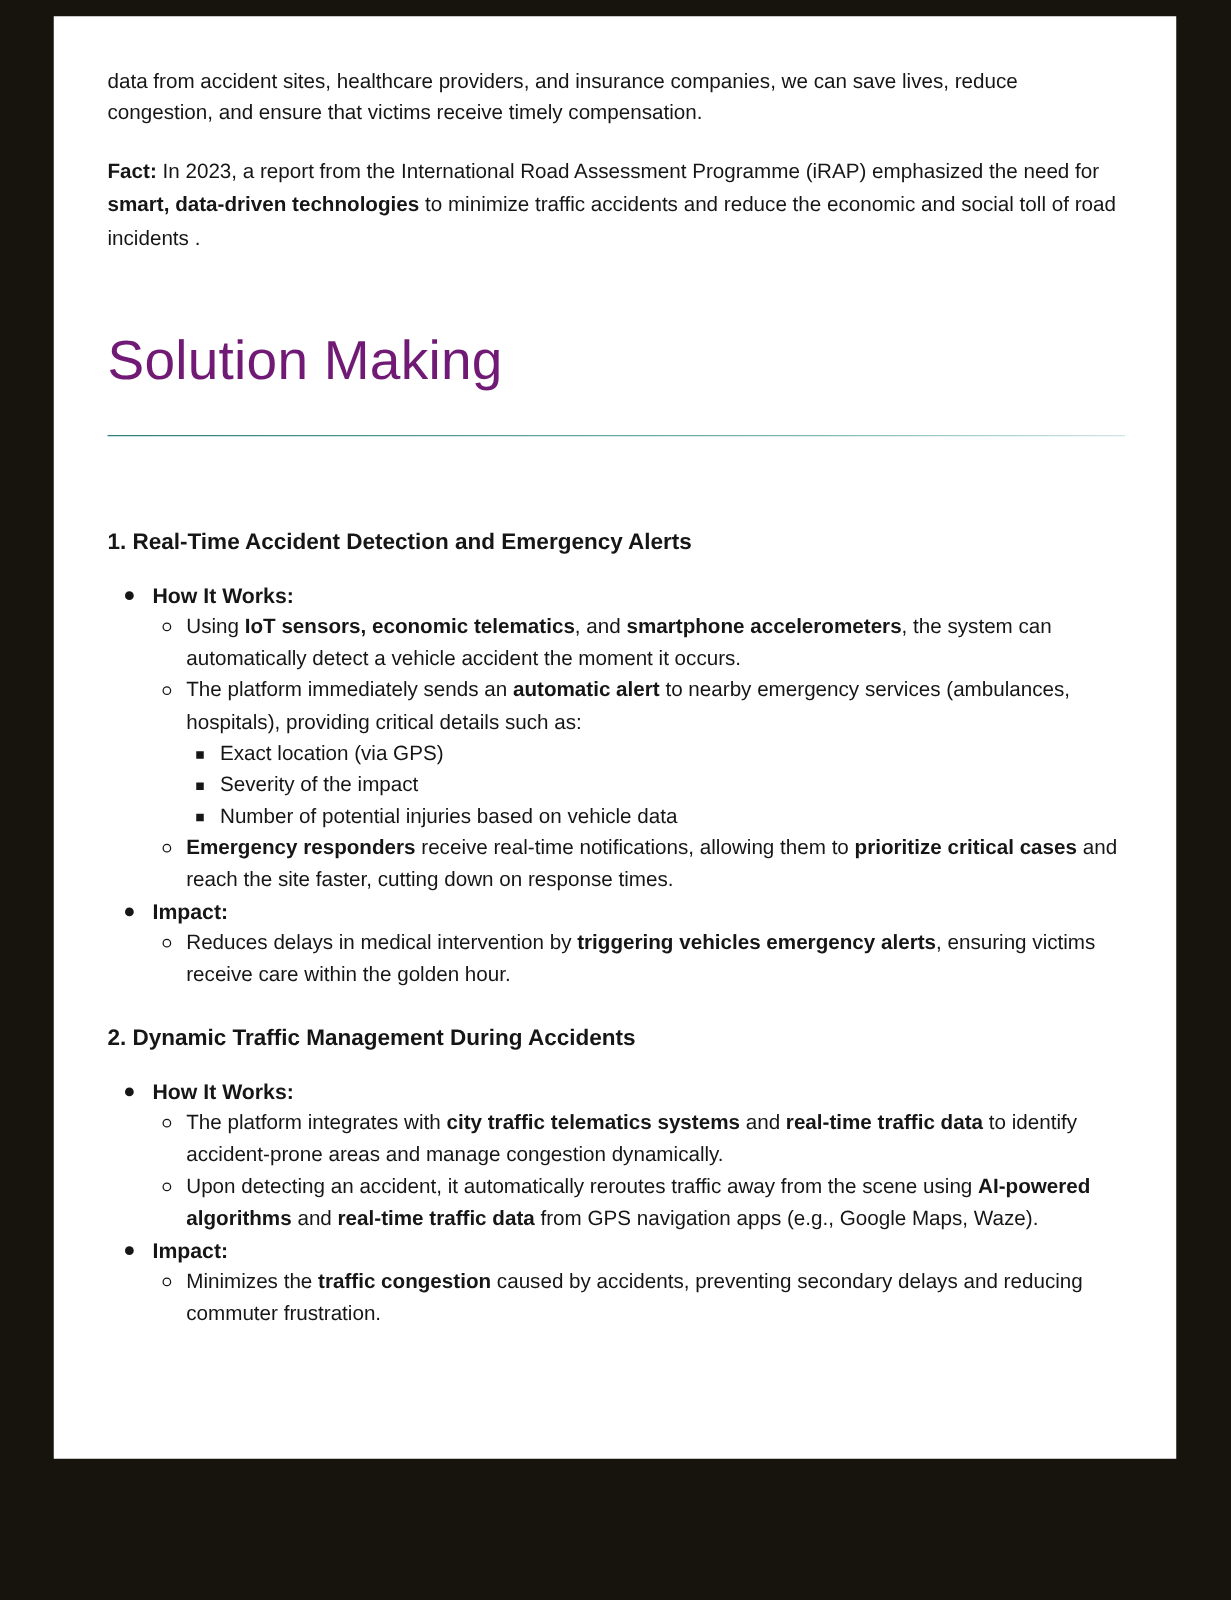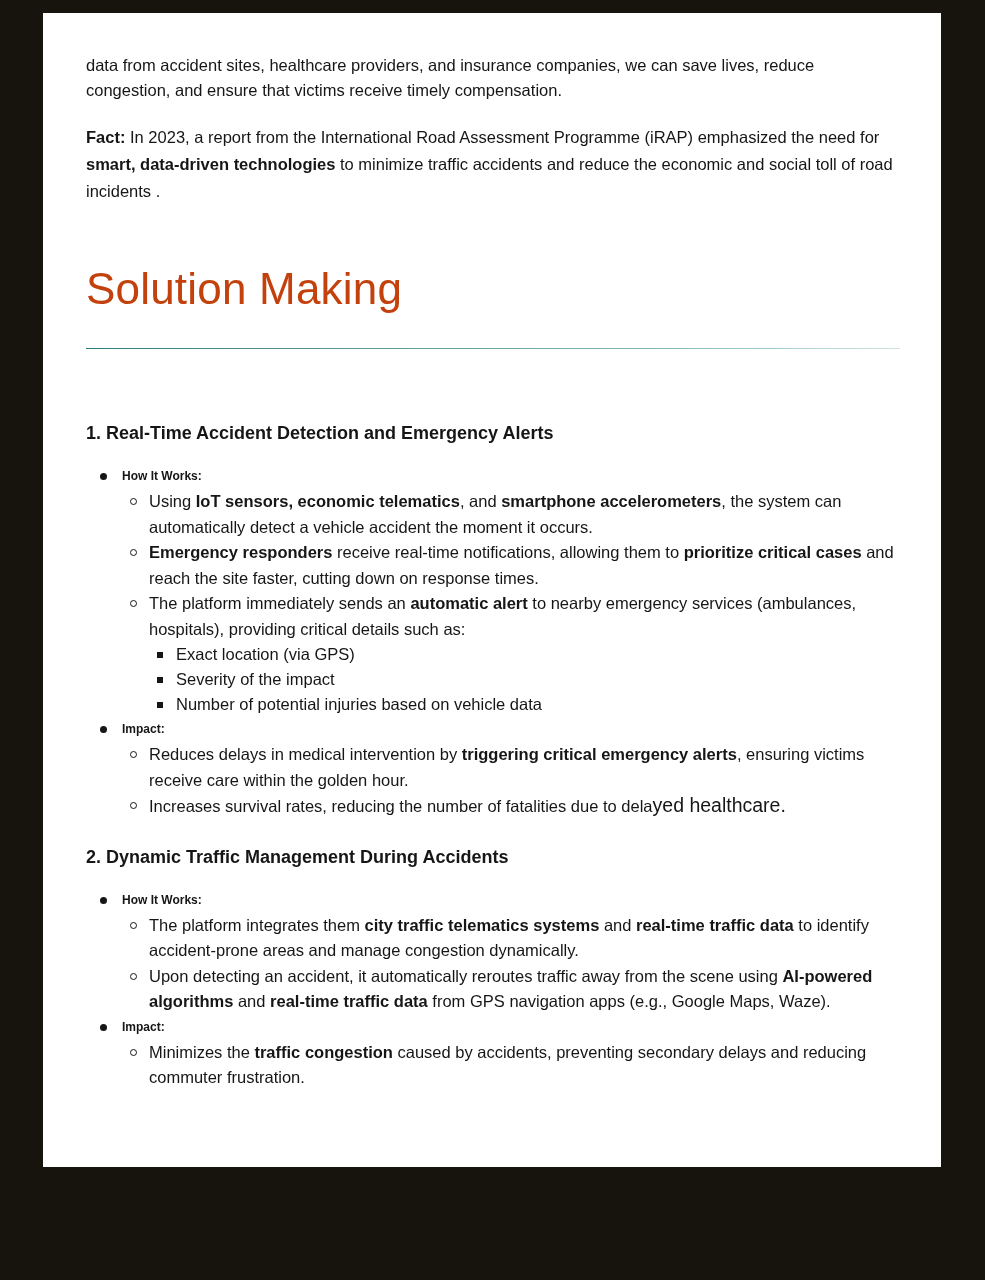--- a/index.html
+++ b/index.html
@@ -61,21 +61,21 @@
       line-height: 26px;
     }
     .subhead-1 { margin-top: 71px; }
     .subhead-2 { margin-top: 24px; }
 
     ul { list-style: none; margin: 0; padding: 0; }
     .l1 { margin-top: 18px; padding-left: 36px; }
     .l1 > li { position: relative; }
     .l1 > li > .label {
       display: block;
-      font-size: 12px;
+      font-size: 17px;
       line-height: 25px;
       font-weight: bold;
     }
     .l1 > li > .bullet {
       position: absolute;
       left: -22px;
       top: 9px;
       width: 7px;
       height: 7px;
       border-radius: 50%;
@@ -108,73 +108,69 @@
 </head>
 <body>
 
 <div class="page">
   <div class="content">
 
     <p class="p-intro"><span>data from accident sites, healthcare providers, and insurance companies, we can save lives, reduce congestion, and ensure that victims receive timely compensation.</span></p>
 
     <p class="p-fact"><b>Fact:</b><span> In 2023, a report from the International Road Assessment Programme (iRAP) emphasized the need for </span><b>smart, data-driven technologies</b><span> to minimize traffic accidents and reduce the economic and social toll of road incidents .</span></p>
 
-    <h1 class="section-title" style="color: #c2410c;">Solution Making</h1>
+    <h1 class="section-title" style="color: #701a75;">Solution Making</h1>
     <div class="divider"></div>
 
     <h2 class="subhead subhead-1">1. Real-Time Accident Detection and Emergency Alerts</h2>
     <ul class="l1">
       <li>
         <span class="bullet"></span>
         <span class="label">How It Works:</span>
         <ul class="l2">
           <li>
             <span class="bullet"></span>
             <span>Using </span><b>IoT sensors, economic telematics</b><span>, and </span><b>smartphone accelerometers</b><span>, the system can automatically detect a vehicle accident the moment it occurs.</span>
           </li>
           <li>
             <span class="bullet"></span>
-            <b>Emergency responders</b><span> receive real-time notifications, allowing them to </span><b>prioritize critical cases</b><span> and reach the site faster, cutting down on response times.</span>
-          </li>
-          <li>
-            <span class="bullet"></span>
             <span>The platform immediately sends an </span><b>automatic alert</b><span> to nearby emergency services (ambulances, hospitals), providing critical details such as:</span>
             <ul class="l3">
               <li><span class="bullet"></span><span>Exact location (via GPS)</span></li>
               <li><span class="bullet"></span><span>Severity of the impact</span></li>
               <li><span class="bullet"></span><span>Number of potential injuries based on vehicle data</span></li>
             </ul>
+          </li>
+          <li>
+            <span class="bullet"></span>
+            <b>Emergency responders</b><span> receive real-time notifications, allowing them to </span><b>prioritize critical cases</b><span> and reach the site faster, cutting down on response times.</span>
           </li>
         </ul>
       </li>
       <li>
         <span class="bullet"></span>
         <span class="label">Impact:</span>
         <ul class="l2">
           <li>
             <span class="bullet"></span>
-            <span>Reduces delays in medical intervention by </span><b>triggering critical emergency alerts</b><span>, ensuring victims receive care within the golden hour.</span>
-          </li>
-          <li>
-            <span class="bullet"></span>
-            <span>Increases survival rates, reducing the number of fatalities due to dela</span><span class="bigger">yed healthcare.</span>
+            <span>Reduces delays in medical intervention by </span><b>triggering vehicles emergency alerts</b><span>, ensuring victims receive care within the golden hour.</span>
           </li>
         </ul>
       </li>
     </ul>
 
     <h2 class="subhead subhead-2">2. Dynamic Traffic Management During Accidents</h2>
     <ul class="l1">
       <li>
         <span class="bullet"></span>
         <span class="label">How It Works:</span>
         <ul class="l2">
           <li>
             <span class="bullet"></span>
-            <span>The platform integrates them </span><b>city traffic telematics systems</b><span> and </span><b>real-time traffic data</b><span> to identify accident-prone areas and manage congestion dynamically.</span>
+            <span>The platform integrates with </span><b>city traffic telematics systems</b><span> and </span><b>real-time traffic data</b><span> to identify accident-prone areas and manage congestion dynamically.</span>
           </li>
           <li>
             <span class="bullet"></span>
             <span>Upon detecting an accident, it automatically reroutes traffic away from the scene using </span><b>AI-powered algorithms</b><span> and </span><b>real-time traffic data</b><span> from GPS navigation apps (e.g., Google Maps, Waze).</span>
           </li>
         </ul>
       </li>
       <li>
         <span class="bullet"></span>
         <span class="label">Impact:</span>

